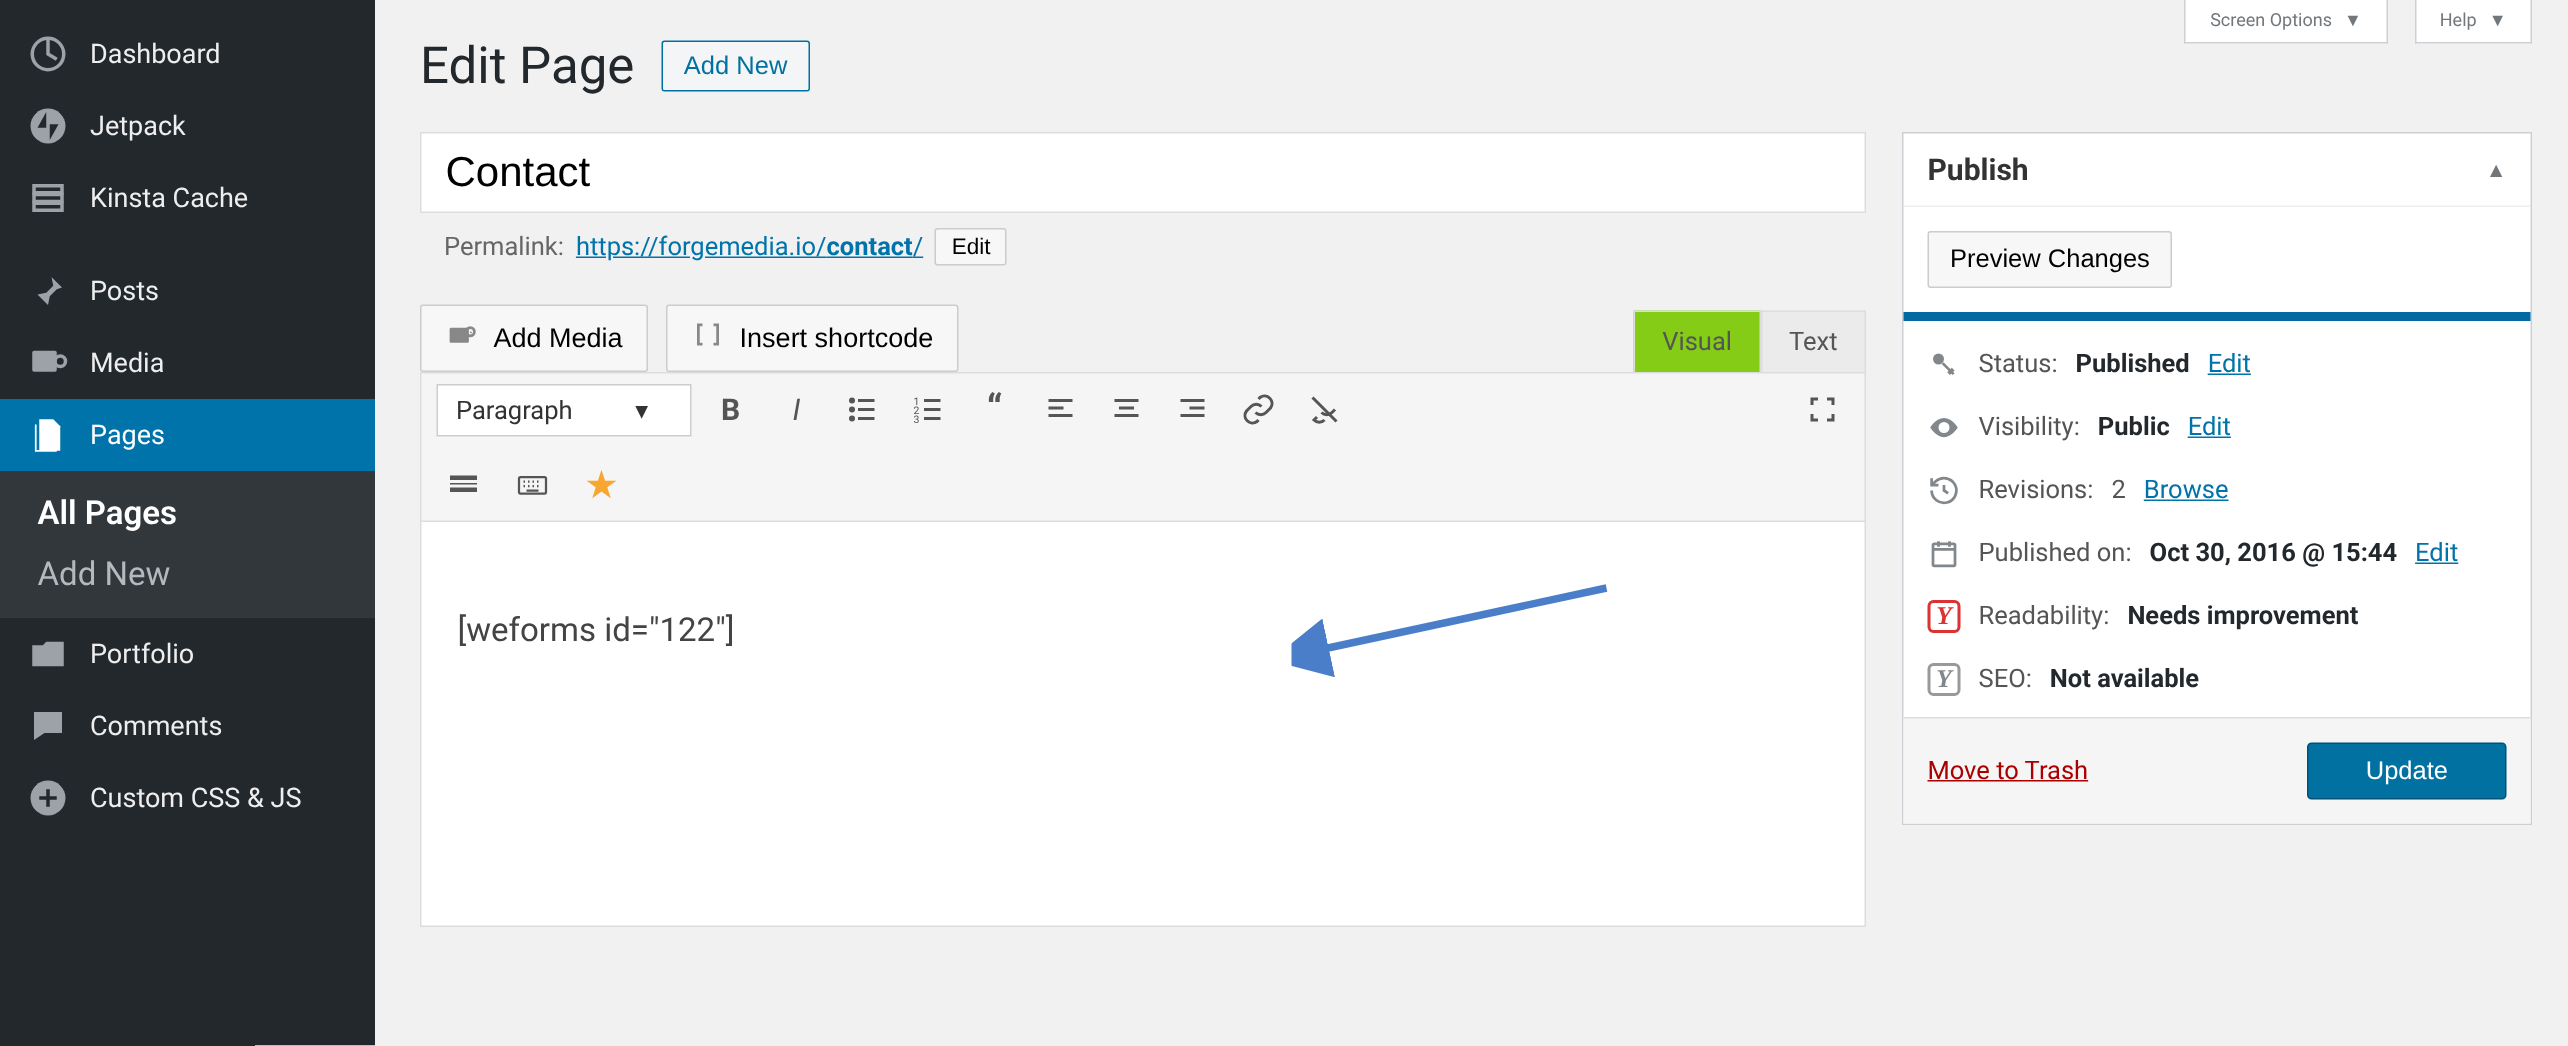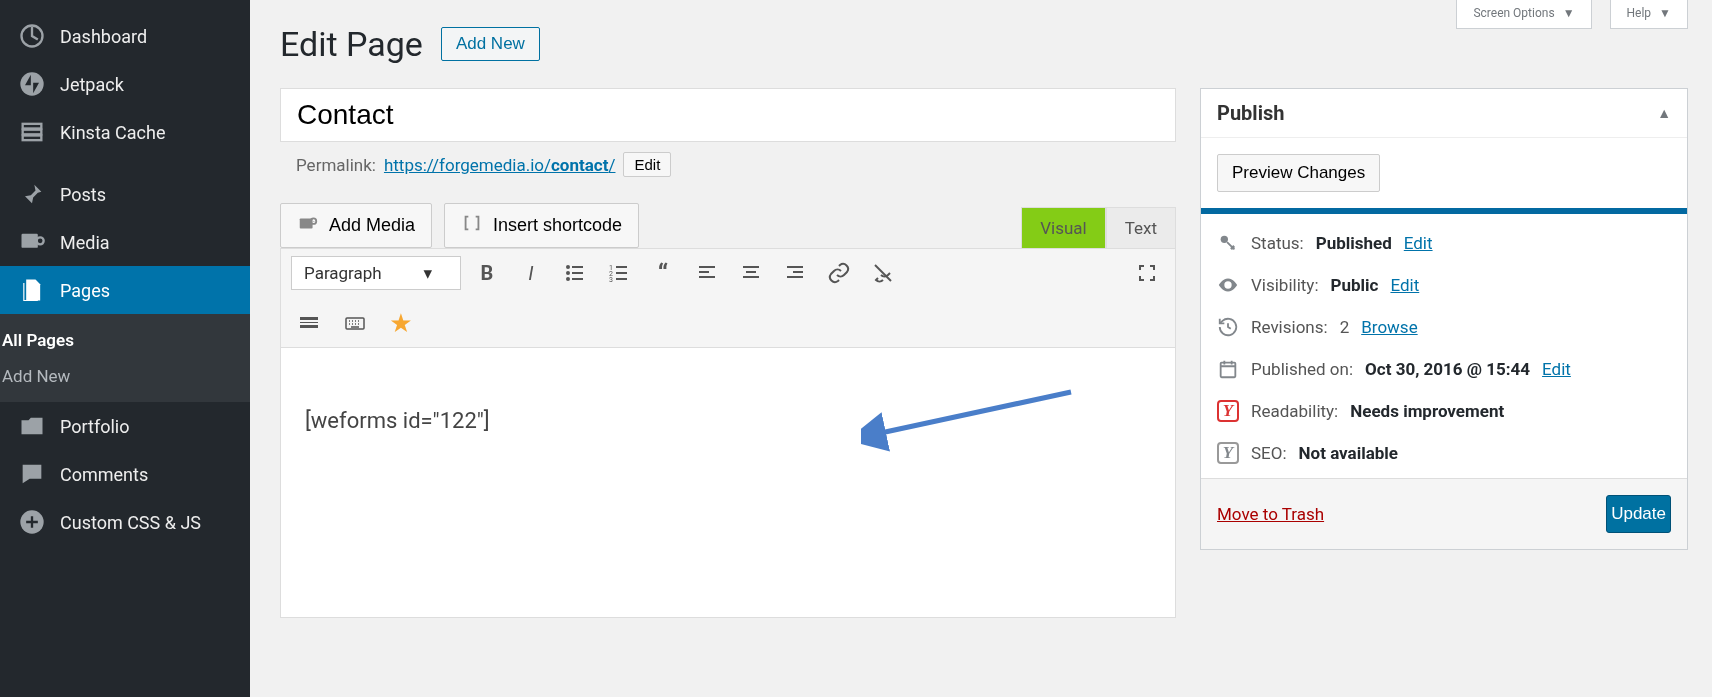--- a/index.html
+++ b/index.html
@@ -53,22 +53,22 @@
     width: 0; height: 0;
     border-top: 10px solid transparent;
     border-bottom: 10px solid transparent;
     border-right: 10px solid #f1f1f1;
   }
   .sidebar-sub {
     background: #32373c;
     padding: 8px 0;
   }
   .sidebar-sub .sub-item {
-    padding: 8px 2px;
-    font-size: 17px;
+    padding: 8px 25px;
+    font-size: 22px;
     color: #b4b9be;
     cursor: pointer;
   }
   .sidebar-sub .sub-item.current {
     color: #fff;
     font-weight: 600;
   }
   
   .main { flex: 1; padding: 0 24px 0 30px; position: relative; }
   .top-tabs {
@@ -102,21 +102,21 @@
     border: 1px solid #0071a1;
     color: #0071a1;
     background: #f3f5f6;
     padding: 6px 14px;
     font-size: 17px;
     cursor: pointer;
     border-radius: 2px;
   }
   .content-row { display: flex; gap: 24px; }
   .editor-col { flex: 1; }
-  .sidebar-col { width: 488px; flex-shrink: 0; }
+  .sidebar-col { width: 420px; flex-shrink: 0; }
   .title-input {
     width: 100%;
     font-size: 28px;
     padding: 10px 16px;
     border: 1px solid #ddd;
     background: #fff;
     margin-bottom: 10px;
   }
   .permalink-row {
     font-size: 17px;
@@ -164,21 +164,21 @@
     color: #555;
     cursor: pointer;
   }
   .editor-tab.active { background: #84cc16; }
   .toolbar {
     border: 1px solid #ddd;
     background: #f5f5f5;
     padding: 6px 10px;
     display: flex;
     flex-wrap: wrap;
-    align-items: center;
+    align-items: flex-end;
     gap: 8px;
   }
   .toolbar-row2 {
     width: 100%;
     display: flex;
     gap: 10px;
     padding-top: 6px;
   }
   .format-select {
     border: 1px solid #ccc;
@@ -250,21 +250,21 @@
     align-items: center;
     padding: 16px;
     background: #f5f5f5;
     border-top: 1px solid #ddd;
   }
   .trash-link { color: #a00; text-decoration: underline; font-size: 17px; cursor: pointer; }
   .btn-primary {
     background: #0071a1;
     border: 1px solid #005177;
     color: #fff;
-    padding: 8px 4px;
+    padding: 8px 38px;
     font-size: 17px;
     border-radius: 3px;
     cursor: pointer;
   }
   .yoast-icon {
     width:22px;height:22px;border:2px solid #999;border-radius:4px;display:inline-flex;align-items:center;justify-content:center;font-style:italic;font-family:Georgia,serif;font-weight:bold;
   }
   .yoast-icon.red { border-color:#dc3232; color:#dc3232; }
   .star { color: #f7a731; font-size: 26px; }
 </style>

